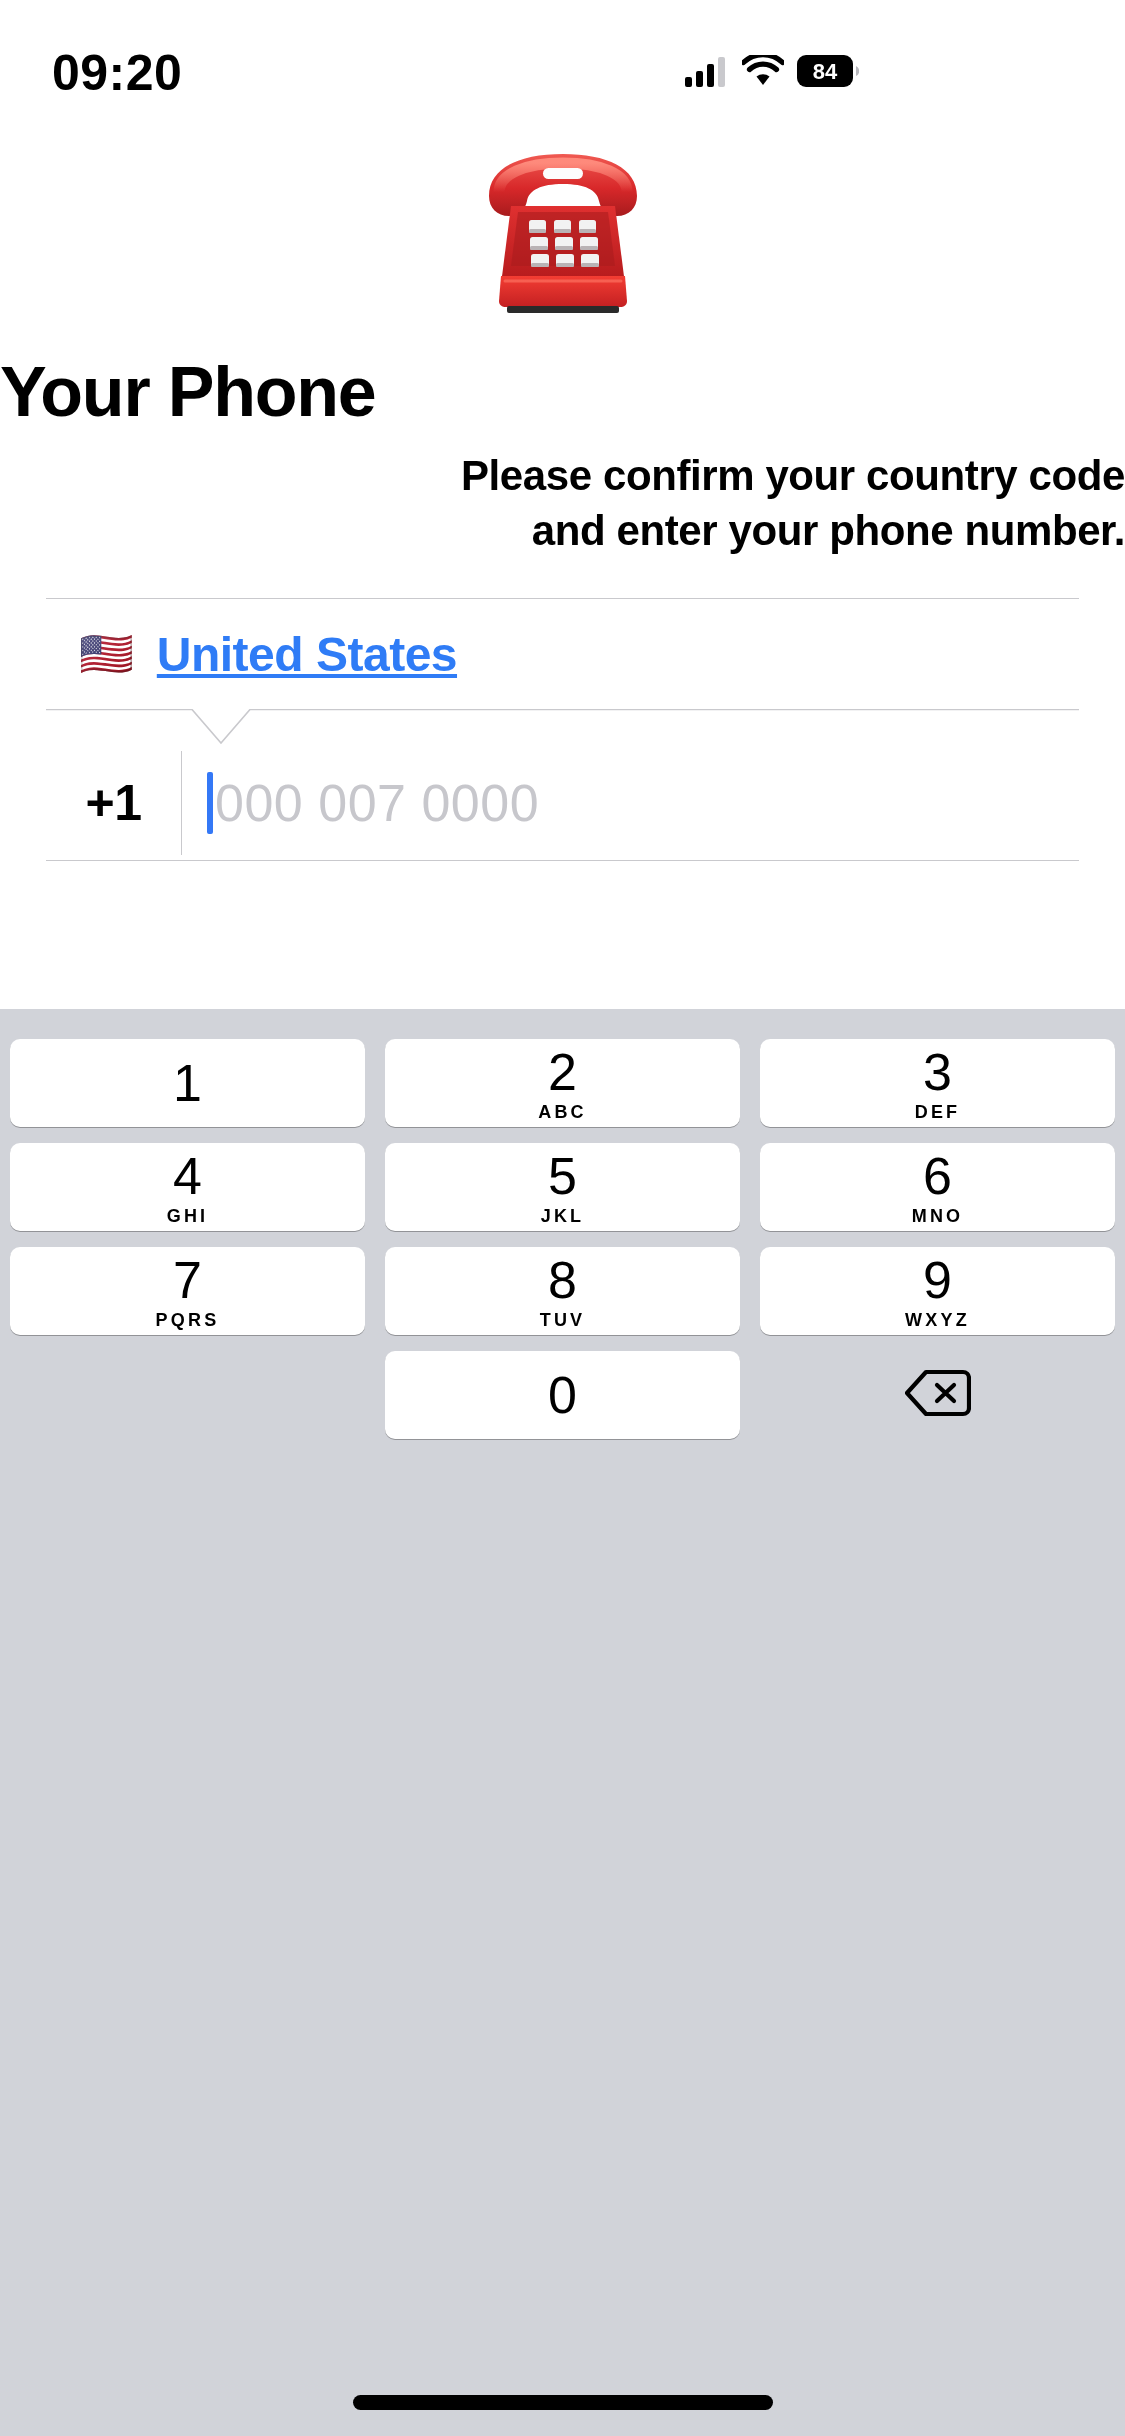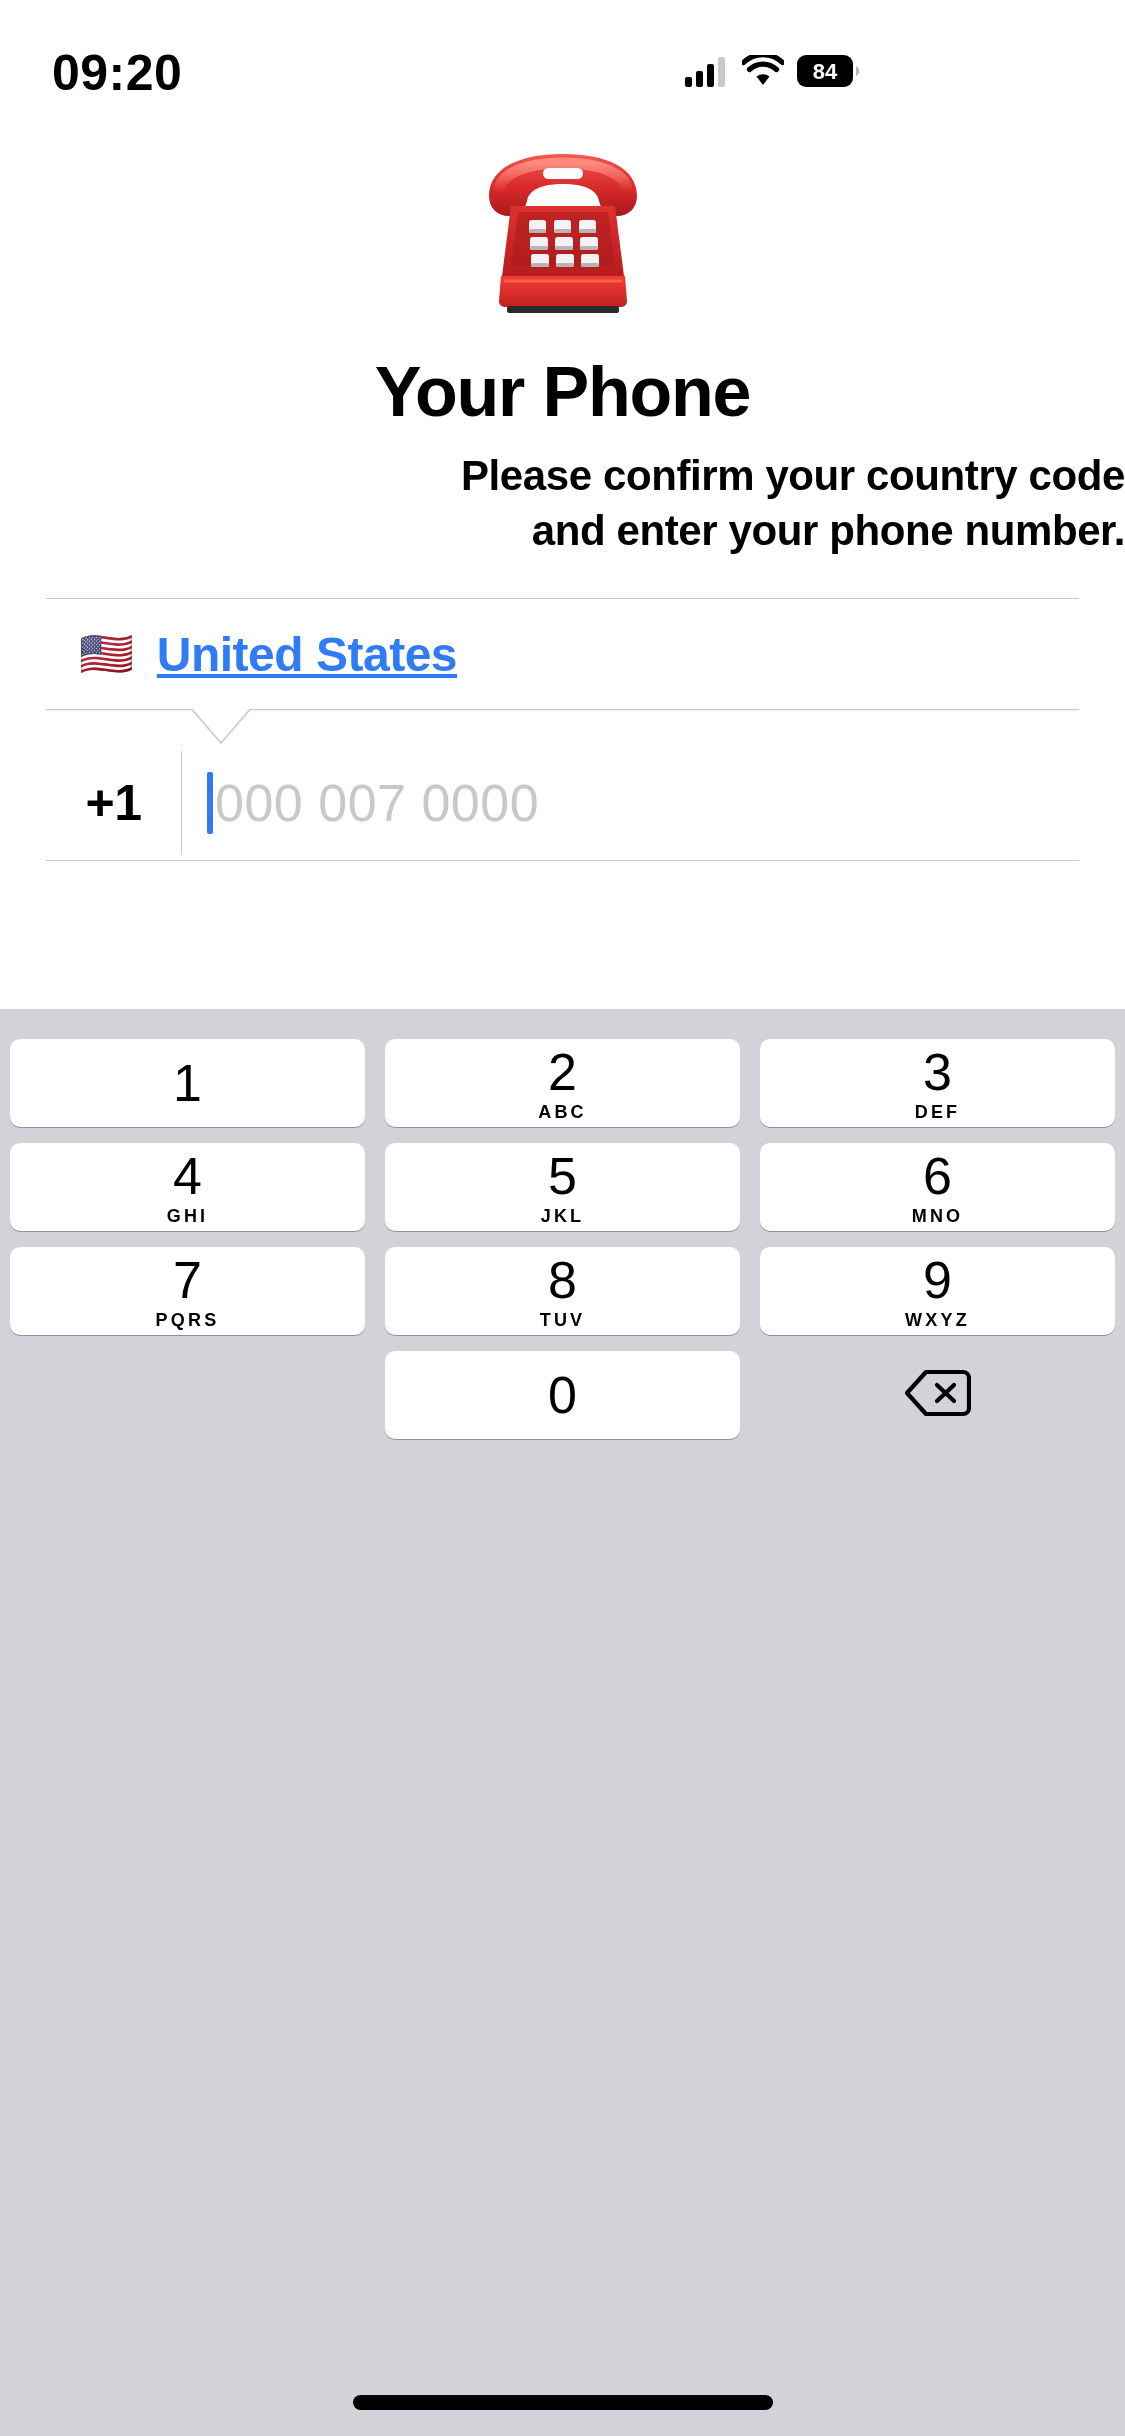--- a/index.html
+++ b/index.html
@@ -27,21 +27,21 @@
   
   .hero {
     position:absolute; top:146px; left:0; width:1125px;
     display:flex; justify-content:center; align-items:flex-start;
     height:180px;
   }
   .phone-emoji { display:block; }
 
   
   .title {
-    position:absolute; top:352px; left:0; width:1125px; text-align:center;
+    position:absolute; top:352px; left:0; width:1125px; text-align:left;
     font-size:70px; font-weight:800; color:#000; letter-spacing:-1.2px;
   }
   .subtitle {
     position:absolute; top:448px; left:0; width:1125px; text-align:right;
     font-size:42px; font-weight:600; color:#000; line-height:1.32;
     letter-spacing:-0.4px;
   }
   .subtitle .line { display:block; }
 
   

